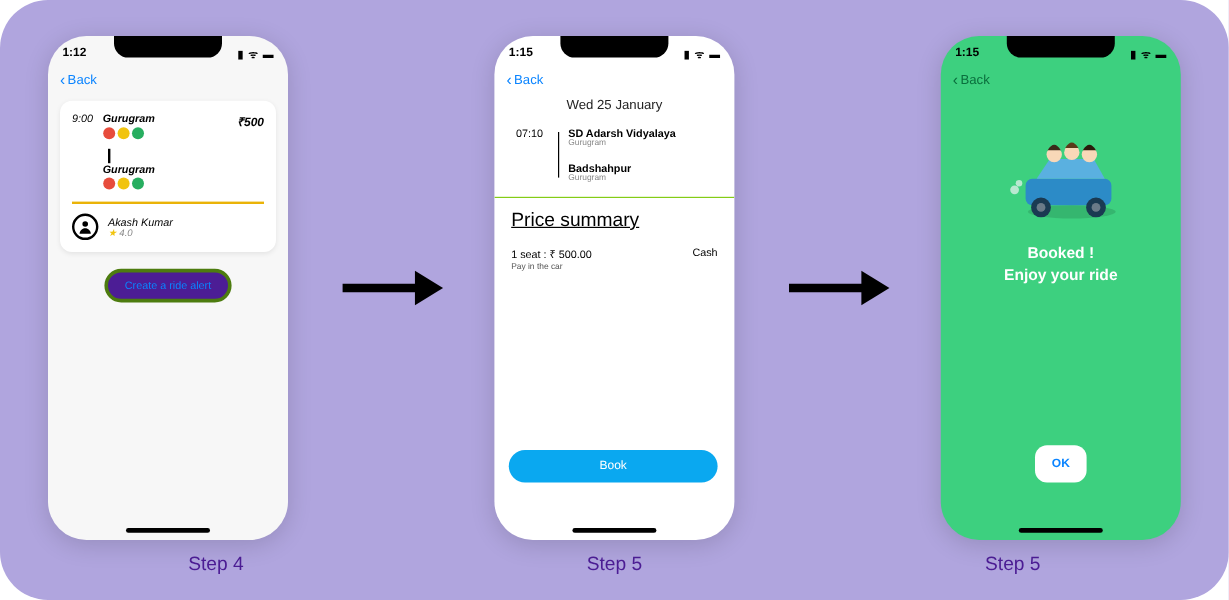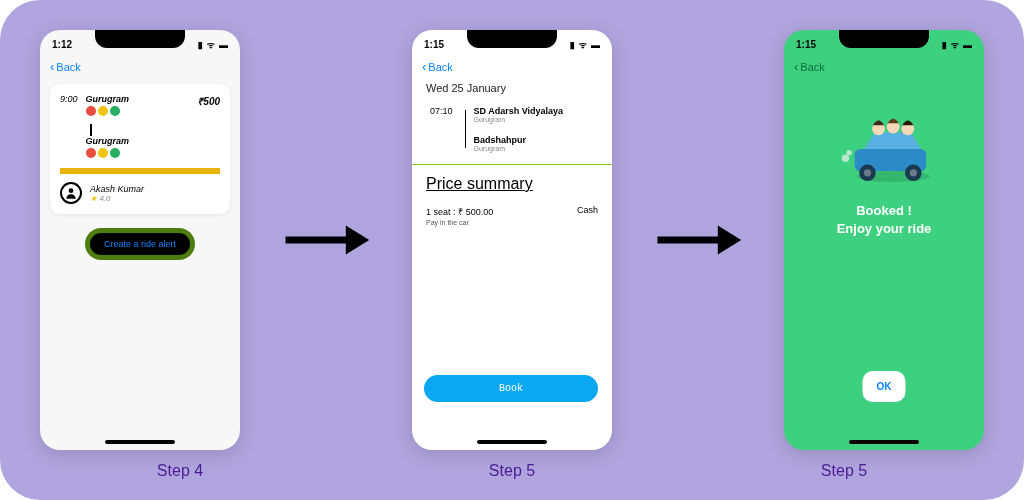--- a/index.html
+++ b/index.html
@@ -1,19 +1,19 @@
 <!DOCTYPE html>
 <html><head>
 <meta charset="utf-8">
 <style>
 * { box-sizing: border-box; margin: 0; padding: 0; }
 body { font-family: -apple-system, BlinkMacSystemFont, 'Segoe UI', sans-serif; background: #fff; }
 .canvas { width: 1024px; height: 500px; background: #b0a5de; border-radius: 40px; position: relative; padding: 28px 40px 20px 40px; display: flex; flex-direction: column; }
 .phones-row { display: flex; align-items: center; justify-content: space-between; flex: 1; }
-.phone { width: 200px; height: 420px; background: #fff; border-radius: 20px; position: relative; box-shadow: 0 4px 20px rgba(0,0,0,0.15); overflow: hidden; flex-shrink: 0; }
+.phone { width: 200px; height: 420px; background: #fff; border-radius: 32px; position: relative; box-shadow: 0 4px 20px rgba(0,0,0,0.15); overflow: hidden; flex-shrink: 0; }
 .phone-green { background: #3dd07f; }
 .phone-gray { background: #f7f7f7; }
 .notch { position: absolute; top: 0; left: 50%; transform: translateX(-50%); width: 90px; height: 18px; background: #000; border-radius: 0 0 12px 12px; z-index: 10; }
 .status-bar { display: flex; justify-content: space-between; align-items: center; padding: 8px 12px 4px 12px; font-size: 10px; font-weight: 600; }
 .status-bar.light { color: #000; }
 .status-right { display: flex; gap: 4px; align-items: center; }
 .signal, .wifi, .battery { font-size: 9px; }
 .back-link { color: #0a84ff; font-size: 11px; padding: 4px 10px; display: flex; align-items: center; gap: 2px; }
 .back-link.green-bg { color: #0a6e3d; }
 .back-chevron { font-size: 13px; }
@@ -23,44 +23,44 @@
 .ride-time { font-weight: 500; }
 .ride-loc { font-weight: 600; font-size: 9px; }
 .ride-price { font-weight: 600; font-size: 10px; }
 .loc-block { margin-bottom: 8px; }
 .loc-block:last-child { margin-bottom: 0; }
 .icons-row { display: flex; gap: 2px; margin-top: 2px; }
 .circle-icon { width: 10px; height: 10px; border-radius: 50%; display: inline-block; }
 .ic-red { background: #e74c3c; }
 .ic-yellow { background: #f1c40f; }
 .ic-green { background: #27ae60; }
-.driver-row { display: flex; align-items: center; gap: 8px; margin-top: 10px; border-top: 6px solid #eab308; padding-top: 8px; }
+.driver-row { display: flex; align-items: center; gap: 8px; margin-top: 10px; border-top: 2px solid #eab308; padding-top: 8px; }
 .avatar { width: 22px; height: 22px; border-radius: 50%; border: 2px solid #000; display: flex; align-items: center; justify-content: center; }
 .avatar svg { width: 14px; height: 14px; }
 .driver-info { font-size: 9px; }
 .driver-name { font-weight: 500; }
 .driver-rating { color: #888; font-size: 8px; }
 .star { color: #f1c40f; }
-.alert-btn { margin: 14px auto; display: block; padding: 6px 14px; border: 5px solid #4d7c0f; border-radius: 16px; background: #000000; color: #0a84ff; font-size: 9px; text-align: center; }
+.alert-btn { margin: 14px auto; display: block; padding: 6px 14px; border: 3px solid #4d7c0f; border-radius: 16px; background: #4c1d95; color: #0a84ff; font-size: 9px; text-align: center; }
 .home-indicator { position: absolute; bottom: 6px; left: 50%; transform: translateX(-50%); width: 70px; height: 4px; background: #000; border-radius: 3px; }
 
 .p5-title { font-size: 15px; font-weight: 600; padding: 6px 14px 10px 14px; }
-.p5-date { font-size: 11px; padding: 4px 14px; color: #222; }
+.p5-date { font-size: 11px; padding: 4px 14px; color: #222; text-align: center; }
 .p5-route { display: flex; gap: 12px; padding: 8px 18px 12px 18px; font-size: 9px; border-bottom: 1px solid #84cc16; }
 .p5-time { font-weight: 500; }
 .p5-locs { display: flex; gap: 8px; }
 .p5-line { width: 1px; background: #000; margin-top: 4px; margin-bottom: 4px; }
 .p5-loc-name { font-weight: 600; font-size: 9px; }
 .p5-loc-sub { color: #888; font-size: 7px; }
 .p5-loc-block { margin-bottom: 12px; }
 .p5-loc-block:last-child { margin-bottom: 0; }
 .p5-price-head { font-size: 16px; padding: 10px 14px 4px 14px; text-decoration: underline; }
 .p5-price-row { display: flex; justify-content: space-between; padding: 8px 14px 0 14px; font-size: 9px; }
 .p5-pay-note { font-size: 7px; color: #555; padding: 1px 14px 16px 14px; }
-.book-btn { position: absolute; bottom: 48px; left: 12px; right: 14px; background: #0aa8f0; color: #fff; border: none; border-radius: 18px; padding: 8px 0; font-size: 10px; font-weight: 500; font-family: Liberation Mono, monospace; }
+.book-btn { position: absolute; bottom: 48px; left: 12px; right: 14px; background: #0aa8f0; color: #fff; border: none; border-radius: 18px; padding: 8px 0; font-size: 10px; font-weight: 500; }
 
 .p6-illustration { margin: 28px auto 16px auto; width: 110px; height: 80px; display: flex; align-items: center; justify-content: center; }
 .p6-title { color: #fff; text-align: center; font-weight: 700; font-size: 13px; line-height: 1.4; }
 .ok-btn { position: absolute; bottom: 48px; left: 50%; transform: translateX(-50%); background: #fff; color: #0a84ff; border: none; border-radius: 10px; padding: 10px 14px; font-size: 10px; font-weight: 600; }
 
 .arrow { flex: 0 0 auto; display: flex; align-items: center; justify-content: center; margin: 0 10px; }
 .arrow svg { width: 90px; height: 40px; }
 
 .labels { display: flex; justify-content: space-between; padding: 10px 40px 0 40px; }
 .step-label { width: 200px; text-align: center; font-size: 16px; color: #4c1d95; }

